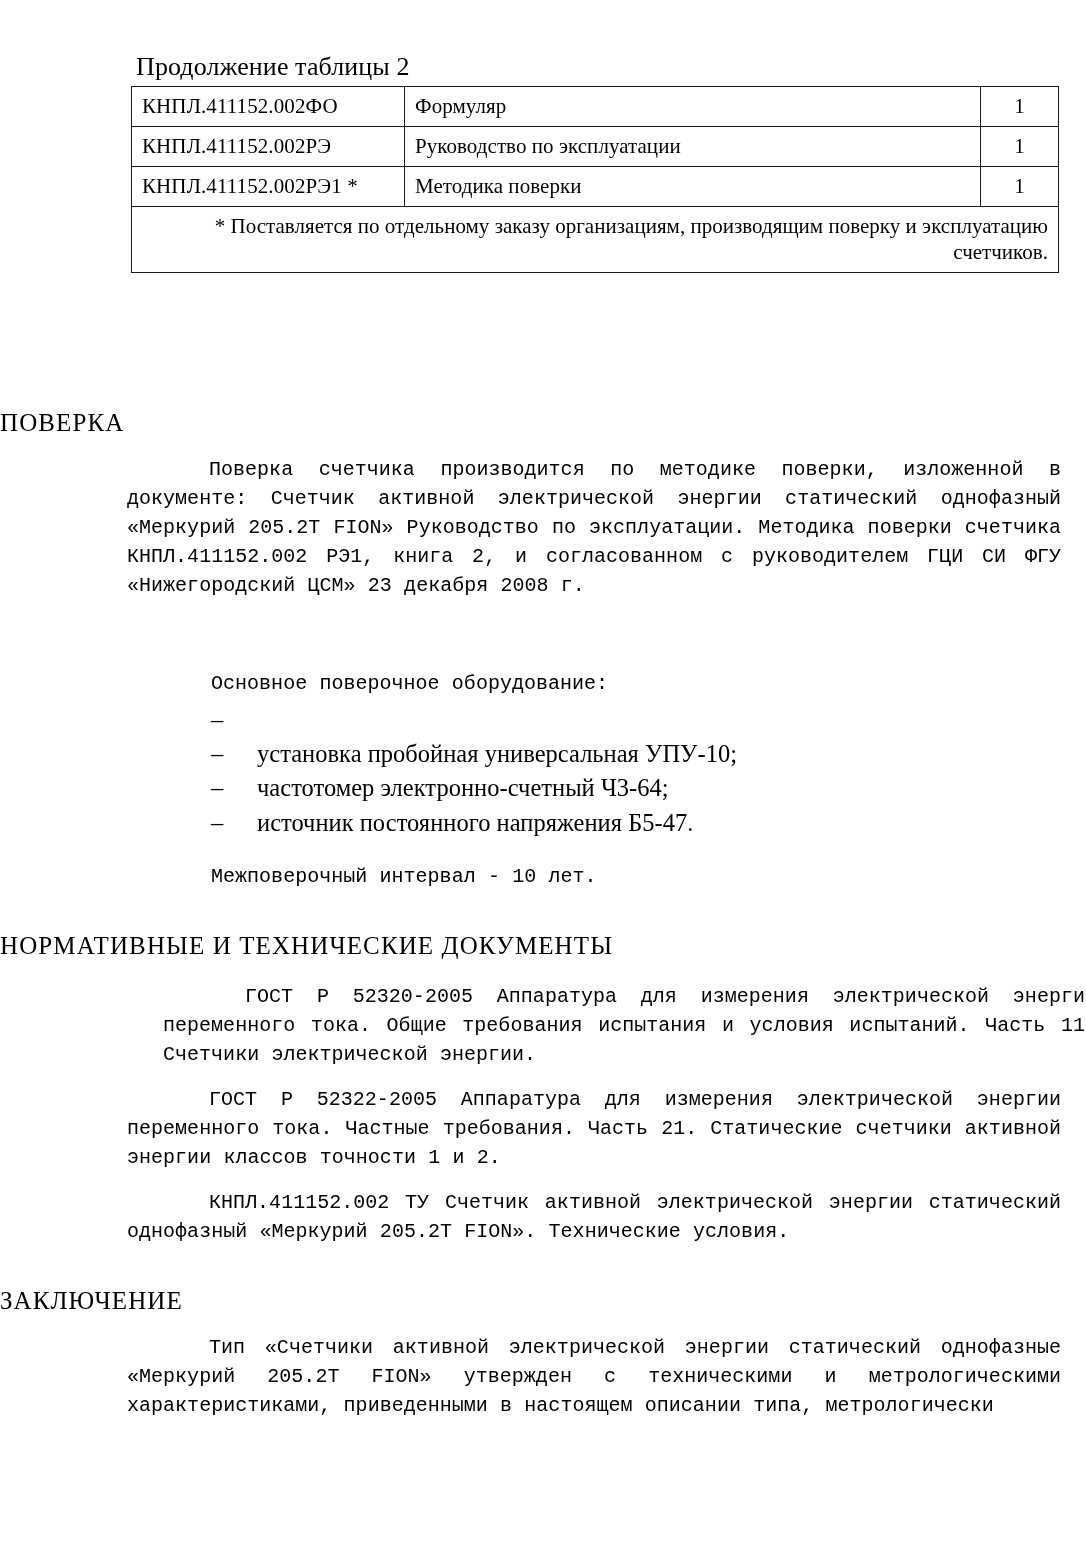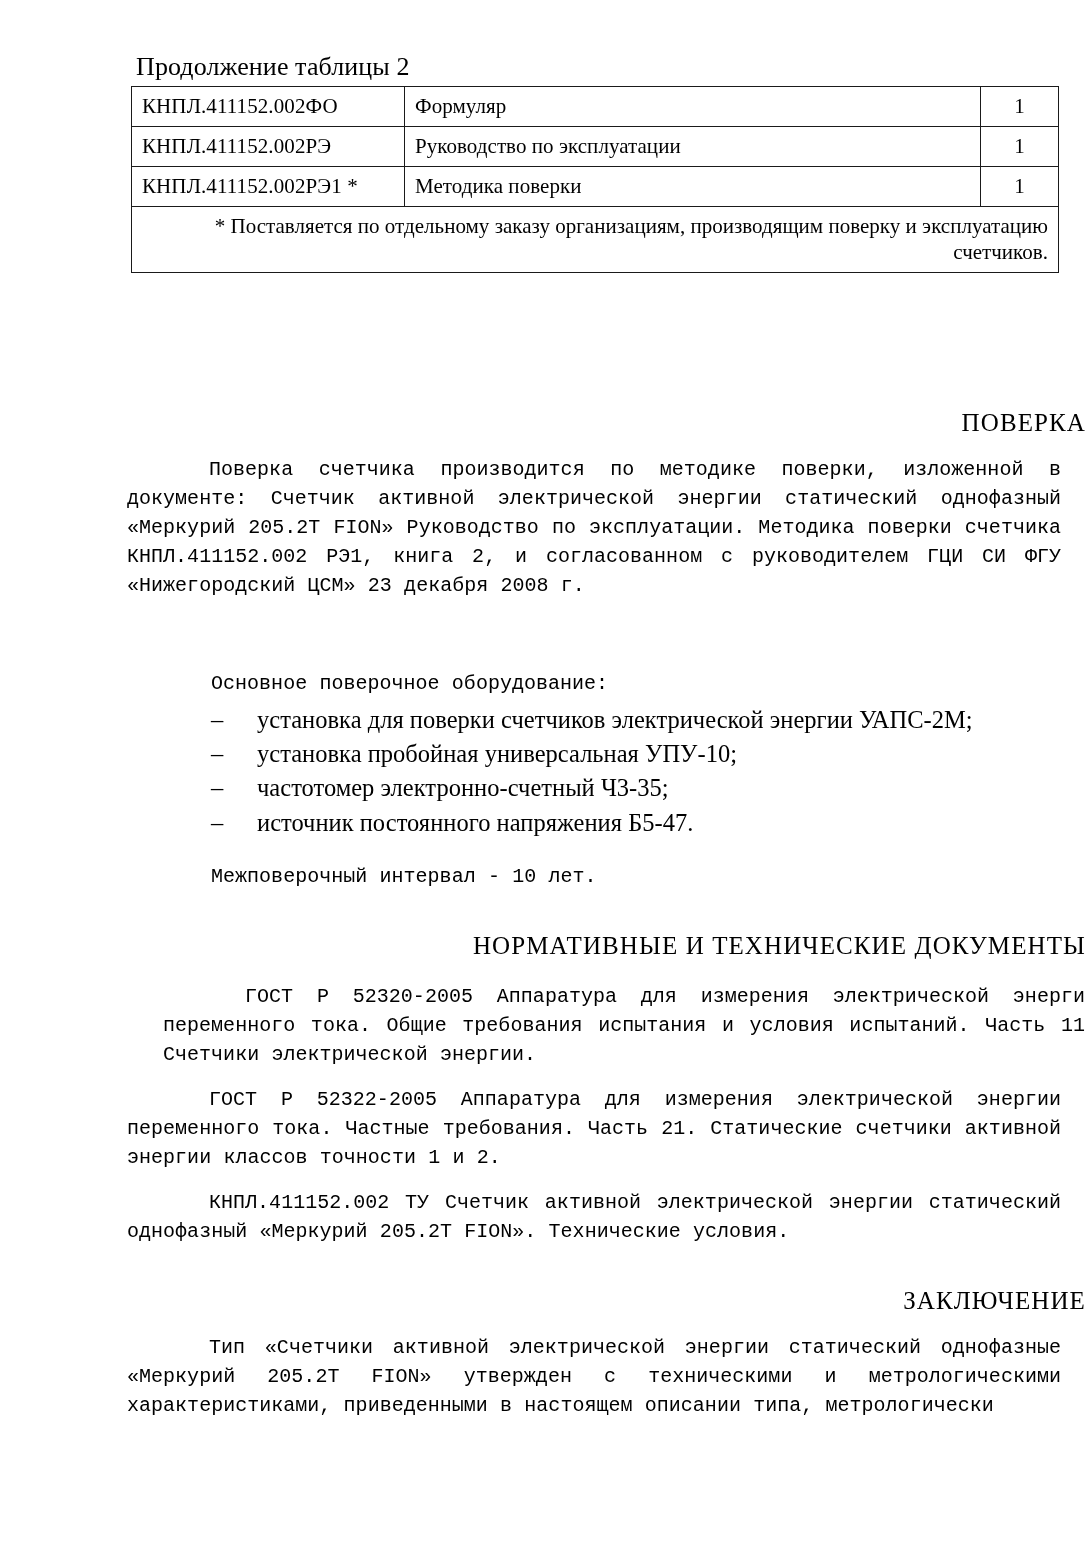--- a/index.html
+++ b/index.html
@@ -67,21 +67,21 @@
     font-size: 20.5px;
     line-height: 30px;
     letter-spacing: 0.02px;
     text-align: right;
   }
 
   
   .section-heading {
     position: absolute;
     width: 100%;
-    text-align: right;
+    text-align: left;
     font-size: 25px;
     line-height: 30px;
     letter-spacing: 1.1px;
   }
   #heading-poverka        { top: 408px; left: 0; }
   #heading-normativnye    { top: 931px; left: 0; padding-right: 6px; }
   #heading-zaklyuchenie   { top: 1286px; left: 0; }
 
   
   .para {
@@ -168,23 +168,23 @@
     </tbody>
   </table>
 
   <div class="section-heading" id="heading-poverka">ПОВЕРКА</div>
 
   <div class="para" id="para-poverka"><span class="indent"></span><span>Поверка счетчика производится по методике поверки, изложенной в документе: Счетчик активной электрической энергии статический однофазный «Меркурий 205.2Т FION» Руководство по эксплуатации. Методика поверки счетчика КНПЛ.411152.002 РЭ1, книга 2,  и согласованном с руководителем ГЦИ СИ  ФГУ «Нижегородский ЦСМ»   23 декабря 2008 г.</span></div>
 
   <div class="para no-justify" id="para-equipment-lead">Основное поверочное оборудование:</div>
 
   <ul class="equip-list">
-    <li><span class="dash">–</span><span>установка для поверки счетчиков электрической энергии УАПС-2М;</span></li>
+    <li><span class="dash">–</span></li>
     <li><span class="dash">–</span><span>установка пробойная универсальная УПУ-10;</span></li>
-    <li><span class="dash">–</span><span>частотомер электронно-счетный Ч3-35;</span></li>
+    <li><span class="dash">–</span><span>частотомер электронно-счетный Ч3-64;</span></li>
     <li><span class="dash">–</span><span>источник постоянного напряжения Б5-47.</span></li>
   </ul>
 
   <div class="para no-justify" id="para-interval">Межповерочный интервал  -  10 лет.</div>
 
   <div class="section-heading" id="heading-normativnye">НОРМАТИВНЫЕ И ТЕХНИЧЕСКИЕ ДОКУМЕНТЫ</div>
 
   <div class="para" id="para-gost1"><span class="indent"></span><span>ГОСТ Р 52320-2005  Аппаратура для измерения электрической энергии переменного тока. Общие требования испытания и условия испытаний. Часть 11. Счетчики электрической энергии.</span></div>
 
   <div class="para" id="para-gost2"><span class="indent"></span><span>ГОСТ Р 52322-2005  Аппаратура для измерения электрической энергии переменного тока. Частные требования. Часть 21. Статические счетчики активной энергии классов точности 1 и 2.</span></div>

